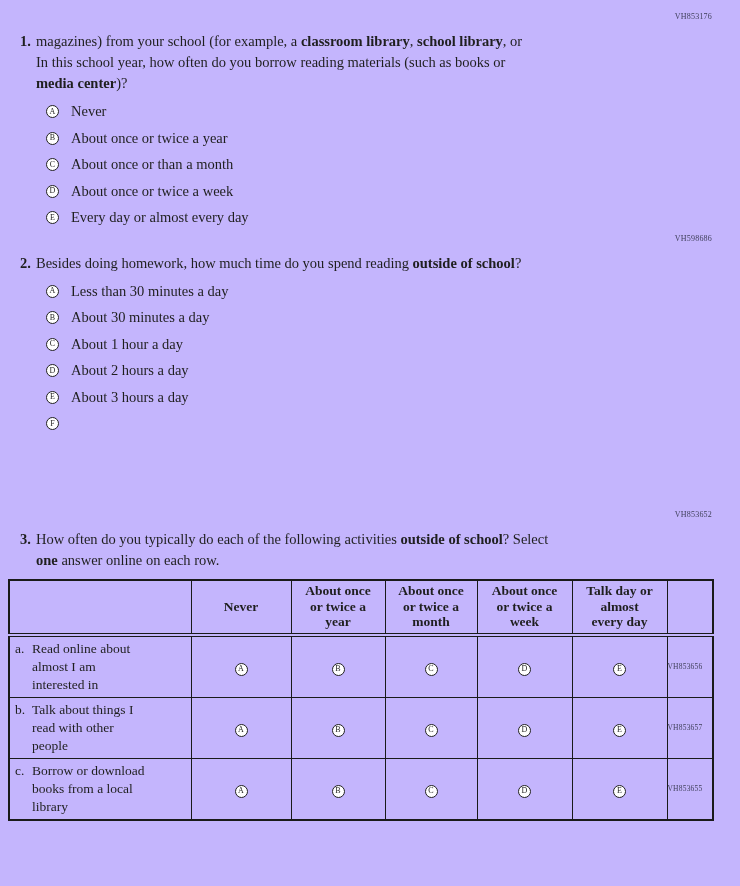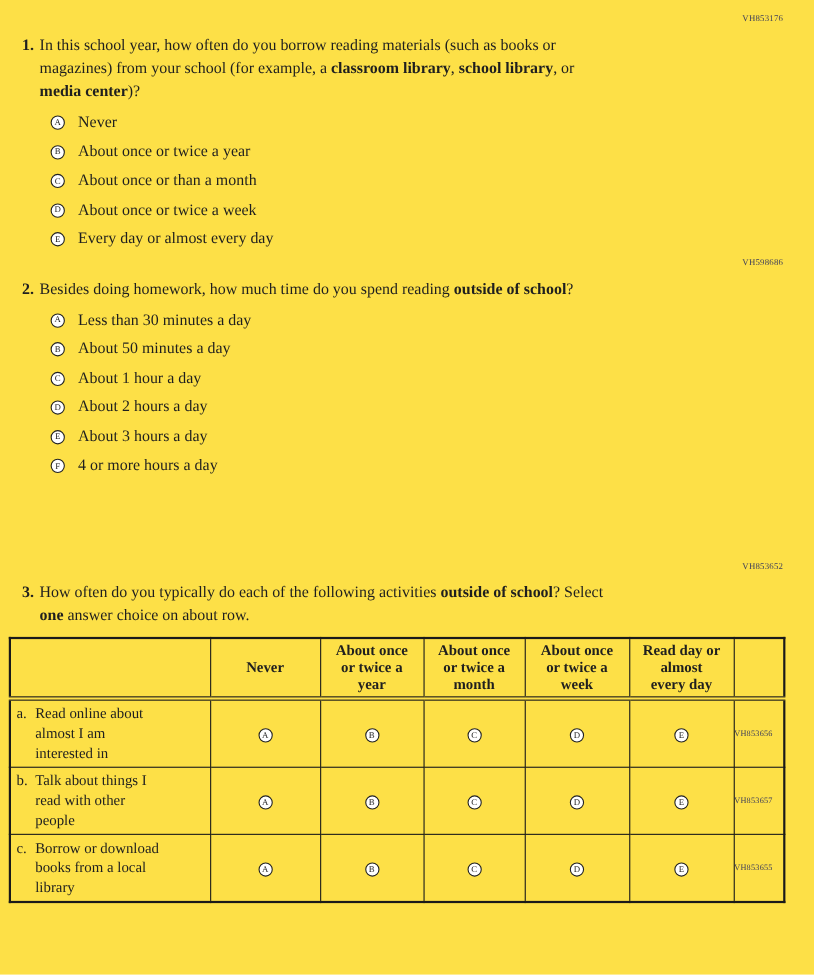--- a/index.html
+++ b/index.html
@@ -1,18 +1,18 @@
 <!DOCTYPE html>
 <html><head>
 <meta charset="utf-8">
 <style>
   * { box-sizing: border-box; }
   body { margin: 0; background: #ffffff; }
   .page {
-    width: 740px; height: 886px; background: #fde047;
+    width: 740px; height: 886px; background: #c4b5fd;
     font-family: "Liberation Serif", serif; color: #1f1f1f;
     padding-top: 12px; position: relative; overflow: hidden;
   }
 
   .qcode {
     font-size: 8px; line-height: 10px; text-align: right;
     margin: 0 28px 9px 0; color: #3f3f5a; letter-spacing: 0.2px;
   }
   #q2 { }
   #q3 { margin-top: 75px; }
@@ -55,22 +55,22 @@
 </head>
 <body>
 
 <div class="page">
 
   <section id="q1">
     <div class="qcode">VH853176</div>
     <div class="qbody">
       <span class="qnum">1.</span>
       <div class="qtext">
+          <div><span>magazines) from your school (for example, a </span><b>classroom library</b><span>, </span><b>school library</b><span>, or</span></div>
           <div><span>In this school year, how often do you borrow reading materials (such as books or</span></div>
-          <div><span>magazines) from your school (for example, a </span><b>classroom library</b><span>, </span><b>school library</b><span>, or</span></div>
           <div><b>media center</b><span>)?</span></div>
         </div>
     </div>
     <ul class="options">
       <li class="option">
         <span class="bubble">A</span>
         <span class="olabel">Never</span>
       </li>
       <li class="option">
         <span class="bubble">B</span>
@@ -99,48 +99,47 @@
           <div><span>Besides doing homework, how much time do you spend reading </span><b>outside of school</b><span>?</span></div>
         </div>
     </div>
     <ul class="options">
       <li class="option">
         <span class="bubble">A</span>
         <span class="olabel">Less than 30 minutes a day</span>
       </li>
       <li class="option">
         <span class="bubble">B</span>
-        <span class="olabel">About 50 minutes a day</span>
+        <span class="olabel">About 30 minutes a day</span>
       </li>
       <li class="option">
         <span class="bubble">C</span>
         <span class="olabel">About 1 hour a day</span>
       </li>
       <li class="option">
         <span class="bubble">D</span>
         <span class="olabel">About 2 hours a day</span>
       </li>
       <li class="option">
         <span class="bubble">E</span>
         <span class="olabel">About 3 hours a day</span>
       </li>
       <li class="option">
         <span class="bubble">F</span>
-        <span class="olabel">4 or more hours a day</span>
       </li>
     </ul>
   </section>
 
   <section id="q3">
     <div class="qcode">VH853652</div>
     <div class="qbody">
       <span class="qnum">3.</span>
       <div class="qtext">
           <div><span>How often do you typically do each of the following activities </span><b>outside of school</b><span>? Select</span></div>
-          <div><b>one</b><span> answer choice on about row.</span></div>
+          <div><b>one</b><span> answer online on each row.</span></div>
         </div>
     </div>
 
     <table class="qtable">
       <colgroup>
         <col style="width:182px">
           <col style="width:100px">
           <col style="width:94px">
         <col style="width:92px">
           <col style="width:95px">
@@ -162,21 +161,21 @@
               <div><span>About once</span></div>
               <div><span>or twice a</span></div>
               <div><span>month</span></div>
             </th>
           <th>
               <div><span>About once</span></div>
               <div><span>or twice a</span></div>
               <div><span>week</span></div>
             </th>
           <th>
-              <div><span>Read day or</span></div>
+              <div><span>Talk day or</span></div>
               <div><span>almost</span></div>
               <div><span>every day</span></div>
             </th>
           <th></th>
         </tr>
       </thead>
       <tbody>
         <tr>
           <td class="lab-cell">
             <div class="rowlab">

